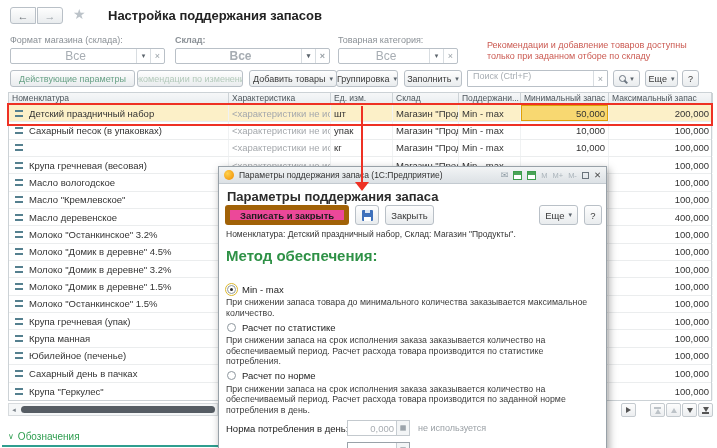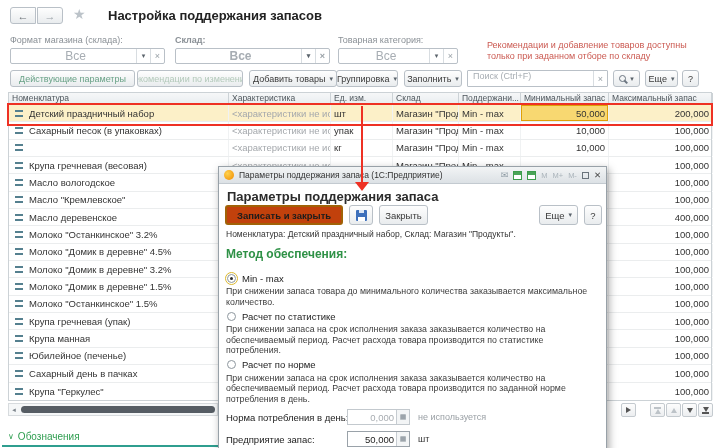--- a/index.html
+++ b/index.html
@@ -97,30 +97,30 @@
   .env { font-size:9px; color:#8a97a0; }
   .calico { width:9px; height:9px; border:1px solid #3d9c4b; background:#fff; position:relative; }
   .calico::before { content:""; position:absolute; left:0; top:0; right:0; height:3px; background:#4aa457; }
   .mtxt { font-size:7.5px; color:#aab3ba; }
   .maxico { width:7px; height:7px; border:1px solid #6a737b; }
   .xico { font-size:8.5px; color:#4a4a4a; }
 
   #dheading { position:absolute; left:8px; top:22px; font-size:13px; font-weight:bold; color:#2b2b2b; }
   #dbtns { position:absolute; left:6px; right:4px; top:38px; height:20px; display:flex; align-items:center; gap:6px; }
   .dbtn { position:static; height:20px; font-size:9.5px; }
-  #btn-savec { background:#c2410c; border:2px solid #a16207; font-weight:bold; color:#1c1c1c; padding:0 10px; }
+  #btn-savec { background:#ec4899; border:5px solid #a16207; font-weight:bold; color:#1c1c1c; padding:0 10px; }
   #btn-disk { width:24px; }
   .floppy { width:11px; height:11px; background:#3e70bb; border-radius:1px; position:relative; }
   .floppy::before { content:""; position:absolute; left:3px; top:0; width:5px; height:3px; background:#dce6f4; }
   .floppy::after { content:""; position:absolute; left:2px; bottom:0; width:7px; height:4px; background:#fff; }
   .spacer { flex:1; }
 
   #dbody { position:absolute; left:7px; right:6px; top:62px; }
   .dinfo { font-size:8.5px; color:#333; margin-bottom:8px; white-space:nowrap; overflow:hidden; }
-  .dmethod { color:#2e9146; font-weight:bold; font-size:12px; margin-bottom:11px; }
+  .dmethod { color:#2e9146; font-weight:bold; font-size:15px; margin-bottom:19px; }
   .opt-radio-row { display:flex; align-items:center; height:12px; margin:3px 0 2px 1px; }
   .radio { width:9px; height:9px; border:1px solid #8e979e; border-radius:50%; background:#fff; margin-right:6px; position:relative; flex:none; }
   .radio.sel { outline:1px solid #ddb92e; outline-offset:1px; }
   .radio.sel::after { content:""; position:absolute; left:2px; top:2px; width:3px; height:3px; border-radius:50%; background:#2c2c2c; }
   .opt-label { font-size:9.5px; color:#222; }
   .opt-desc { font-size:8.8px; color:#3c3c3c; line-height:10.5px; margin-bottom:3px; }
   #dfields { margin-top:5px; }
   .frow { display:flex; align-items:center; margin-bottom:6px; height:16px; }
   .flabel { width:121px; font-size:9.5px; color:#222; white-space:nowrap; overflow:hidden; }
   .finput { width:63px; height:16px; border:1px solid #9aa2a9; display:flex; align-items:center; background:#fff;justify-content:center; }

